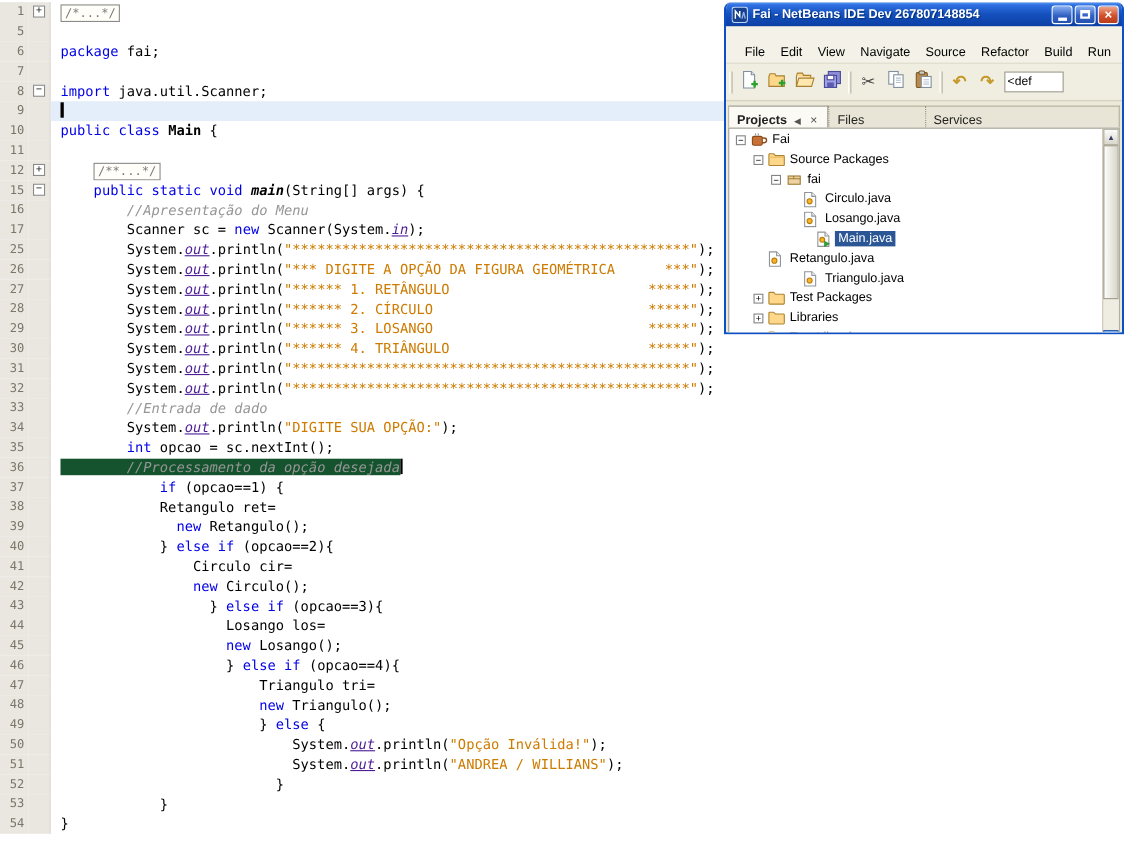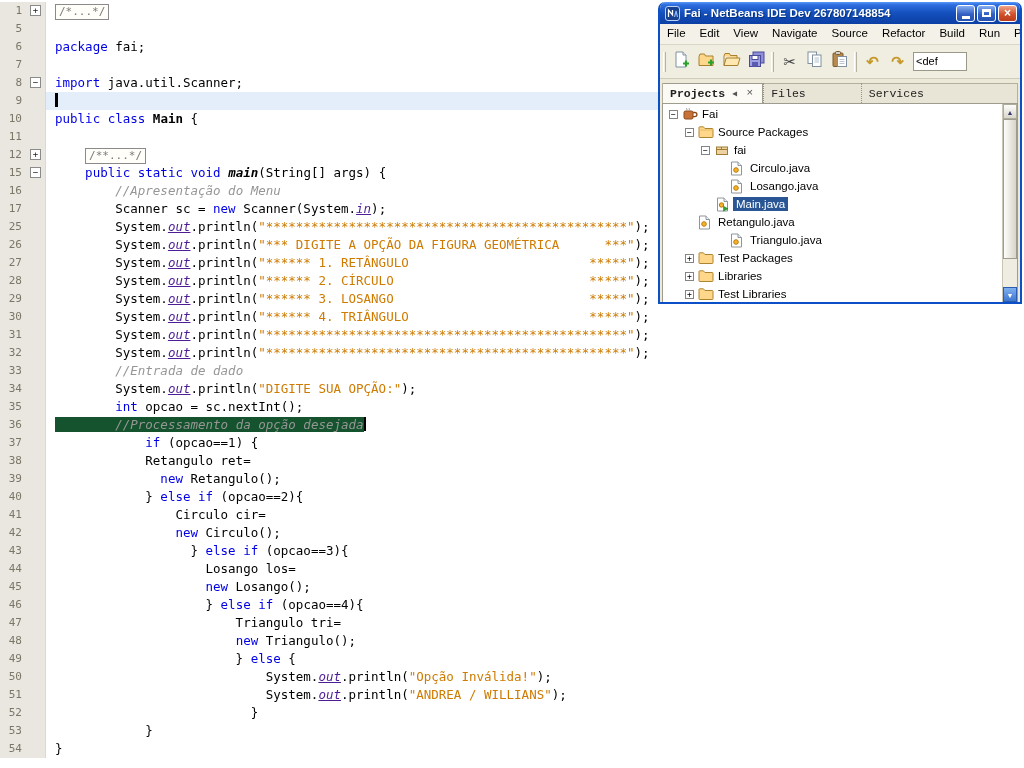--- a/index.html
+++ b/index.html
@@ -58,41 +58,41 @@
   .win-btn {
     width:19px; height:17px; margin-left:2px; flex:none; border:1px solid #fff; border-radius:3px;
     background:linear-gradient(180deg,#86aef2,#3160c2 55%,#2552b0);
     display:flex; align-items:center; justify-content:center; color:#fff;
   }
   .win-btn.close { background:linear-gradient(180deg,#f0a58a,#d2502a 55%,#b93d1c); font:bold 12px/12px "Liberation Sans",sans-serif; }
   .min-glyph { display:block; width:8px; height:3px; background:#fff; margin-top:8px; }
   .max-glyph { display:block; width:9px; height:8px; border:2px solid #fff; border-top-width:3px; }
 
   .menubar {
-    height:21px; background:#f4f2e8; border-bottom:1px solid #d9d6c6;
-    display:flex; align-items:flex-start; padding-left:0; white-space:nowrap; overflow:hidden;
+    height:34px; background:#f4f2e8; border-bottom:1px solid #d9d6c6;
+    display:flex; align-items:flex-end; padding-left:10px; white-space:nowrap; overflow:hidden;
   }
   .menu-item { padding:3px 7px; font-size:11.5px; color:#000; }
 
   .toolbar {
     height:34px; background:#f0eee1; border-bottom:1px solid #cfccbc;
     display:flex; align-items:center; padding:0 1px; overflow:hidden;
   }
   .tb-groups { display:flex; align-items:center; }
   .tb-grip { flex:none; width:3px; height:20px; margin:0 3px 0 2px; border-left:1px solid #fff; border-right:1px solid #b5b2a2; }
   .tb-btn { flex:none; width:25px; height:25px; display:flex; align-items:center; justify-content:center; }
   .tb-glyph { font-size:15px; }
   .tb-combo {
     flex:none; margin-left:3px; width:54px; height:19px; border:1px solid #9a9886; background:#fff;
     font-size:11px; line-height:17px; padding:0 2px; white-space:nowrap; overflow:hidden;
   }
 
   .dock { padding:4px 2px 0 2px; }
   .tabs-row { display:flex; height:20px; align-items:flex-end; background:#e8e5d6; border:1px solid #b3b09e; border-bottom:none; }
-  .tab { height:20px; display:flex; align-items:center; gap:4px; padding:0 7px; font-size:11.5px; color:#222; border-left:1px dotted #979482;font-family:Liberation Mono, monospace; }
+  .tab { height:20px; display:flex; align-items:flex-end; gap:4px; padding:0 7px; font-size:11.5px; color:#222; border-left:1px dotted #979482; }
   .tab:first-child { border-left:none; }
   .tab.active { background:#fbfaf4; font-weight:bold; border:1px solid #9e9c8e; border-bottom:none; border-left:none; }
   .tab.spaced { margin-left:48px; }
   .tab-btn { font-size:8px; color:#555; width:11px; height:11px; line-height:11px; text-align:center; font-weight:normal; }
   .tab-btn.x { font-size:11px; }
 
   .tree-panel { position:relative; height:200px; background:#fff; border:1px solid #9e9c8e; overflow:hidden; }
   #tree { position:absolute; left:0; top:1px; right:15px; }
   .tree-row { height:18px; display:flex; align-items:center; white-space:nowrap; font-size:11.5px; }
   .toggle {
@@ -501,21 +501,21 @@
             <span class="toggle none"></span>
             <span class="tree-icon">
               <svg width="13" height="15" viewBox="0 0 13 15">
                 <path d="M1.5 1h6.5l3.5 3.5V14h-10z" fill="#fff" stroke="#90959a"></path>
                 <path d="M8 1v3.5h3.5" fill="#eef2f6" stroke="#90959a"></path>
                 <circle cx="6" cy="9" r="2.3" fill="#f7b32b" stroke="#b97d08"></circle>
               </svg>
             </span>
             <span class="tree-label">Losango.java</span>
           </div>
-          <div class="tree-row selected" style="padding-left: 40px;">
+          <div class="tree-row selected" style="padding-left: 66px;">
             <span class="toggle none"></span>
             <span class="tree-icon">
               <svg width="13" height="15" viewBox="0 0 13 15">
                 <path d="M1.5 1h6.5l3.5 3.5V14h-10z" fill="#fff" stroke="#90959a"></path>
                 <path d="M8 1v3.5h3.5" fill="#eef2f6" stroke="#90959a"></path>
                 <circle cx="5.5" cy="8" r="2.2" fill="#f7b32b" stroke="#b97d08"></circle>
                 <path d="M7.5 9.3l4.5 2.4-4.5 2.4z" fill="#2fa32f" stroke="#1a7a1a" stroke-width="0.5"></path>
               </svg>
             </span>
             <span class="tree-label">Main.java</span>

